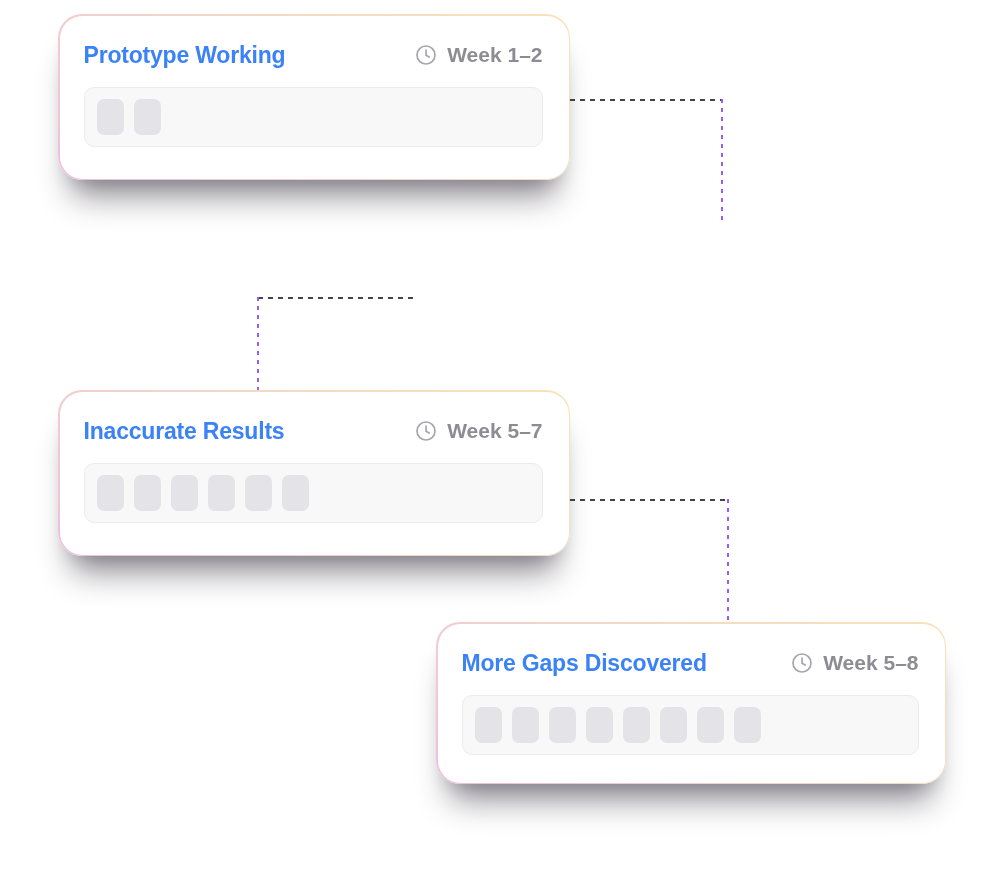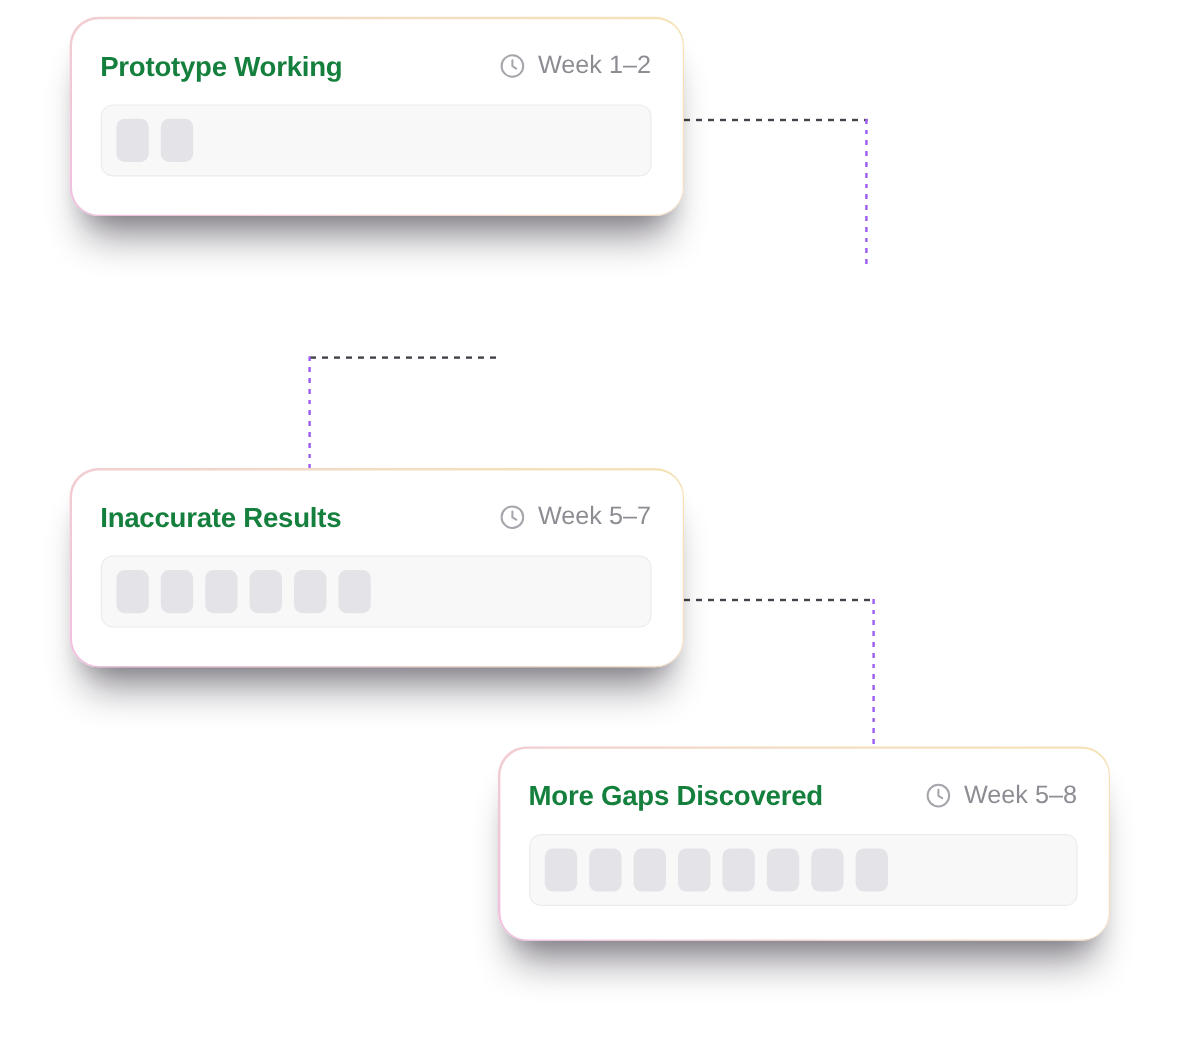--- a/index.html
+++ b/index.html
@@ -34,30 +34,30 @@
     padding: 26px 26px 24px 24px;
   }
   .card-header {
     display: flex;
     align-items: center;
     justify-content: space-between;
   }
   .card-title {
     font-size: 23px;
     font-weight: 600;
-    color: #15803d;
+    color: #3b82f6;
     letter-spacing: -0.2px;
   }
   .card-week {
     display: flex;
     align-items: center;
     gap: 9px;
     color: #8e8c93;
     font-size: 21px;
-    font-weight: 400;
+    font-weight: 700;
     text-align: center;
   }
   .clock { display: inline-flex; align-items: center; }
 
   .skeleton {
     margin-top: 18px;
     height: 60px;
     background: #f8f8f9;
     border: 1px solid #ececee;
     border-radius: 10px;
@@ -139,21 +139,21 @@
           <div class="block"></div>
           <div class="block"></div>
           <div class="block"></div>
           <div class="block"></div>
           <div class="block"></div>
           <div class="block"></div>
         </div>
     </div>
   </div>
 
-  <div class="card" style="left:415px; top:622px; width:510px; height:162px;">
+  <div class="card" style="left:436px; top:622px; width:510px; height:162px;">
     <div class="card-inner">
       <div class="card-header">
         <div class="card-title">More Gaps Discovered</div>
         <div class="card-week">
           <span class="clock">
             <svg width="24" height="24" viewBox="0 0 24 24" fill="none" stroke="#a6a5ab" stroke-width="1.7" stroke-linecap="round" stroke-linejoin="round">
                 <circle cx="12" cy="12" r="9"></circle>
                 <path d="M12 7.2v5l3.2 1.9"></path>
               </svg>
           </span>

